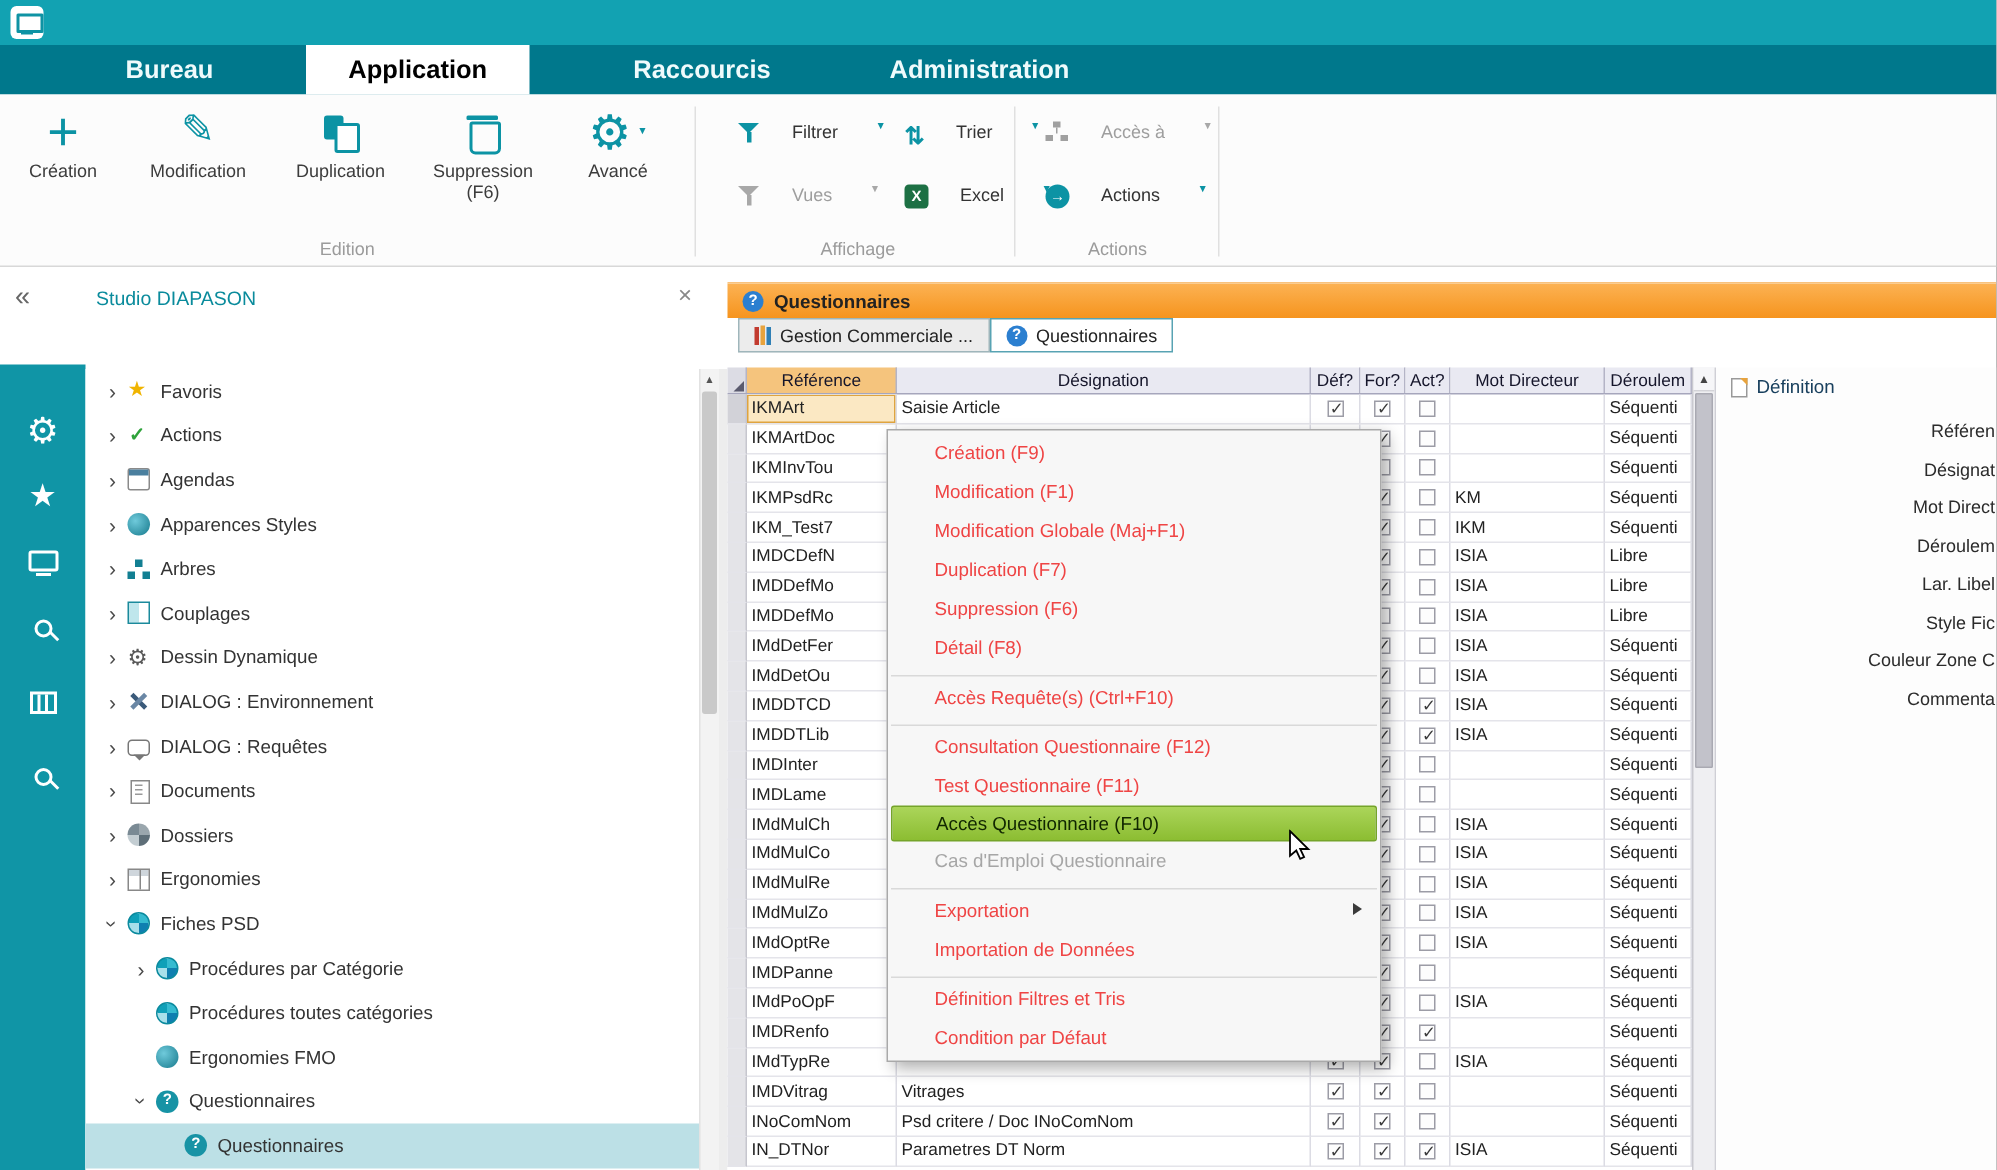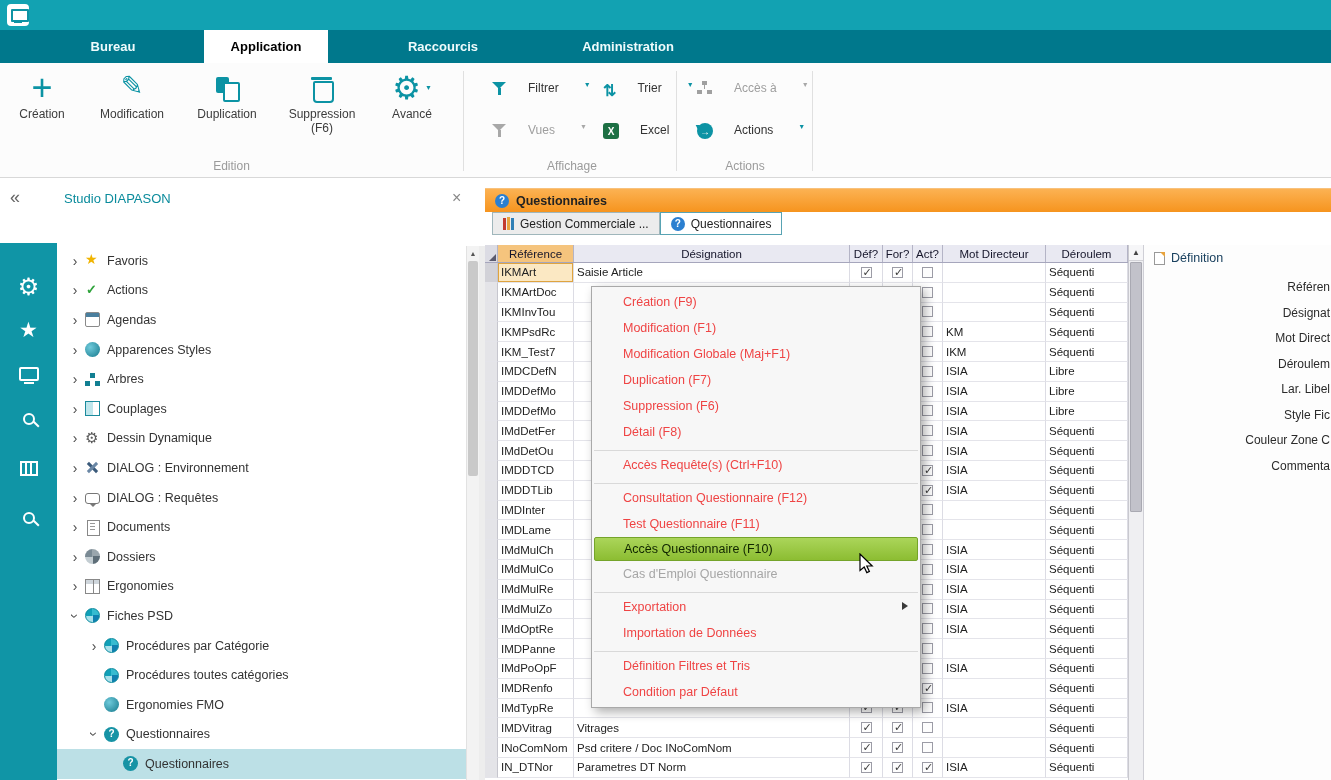--- a/index.html
+++ b/index.html
@@ -9,23 +9,23 @@
 
   
   .titlebar{position:absolute;left:0;top:0;width:1331px;height:30px;background:#12A2B2}
   .win-icon{position:absolute;left:7px;top:4px;width:22px;height:22px;background:#FFF;border-radius:4px}
   .win-icon::before{content:"";position:absolute;left:4px;top:5px;width:14px;height:9px;border:2px solid #0E93A4;border-radius:1px}
   .win-icon::after{content:"";position:absolute;left:7px;bottom:3px;width:8px;height:2px;background:#0E93A4}
 
   
   .ribbon-tabs{position:absolute;left:0;top:30px;width:1331px;height:33px;background:#00788C;
                display:flex;align-items:stretch;padding-left:60px}
-  .rtab{display:flex;align-items:center;justify-content:center;color:#EFFBFC;font-size:13px;font-weight:600;cursor:default}
+  .rtab{display:flex;align-items:center;justify-content:center;color:#EFFBFC;font-size:17px;font-weight:600;cursor:default}
   .ribbon-tabs .rtab:nth-child(1){width:106px;margin-right:38px}
-  .ribbon-tabs .rtab:nth-child(2){width:124px;margin-right:60px}
+  .ribbon-tabs .rtab:nth-child(2){width:149px;margin-right:60px}
   .ribbon-tabs .rtab:nth-child(3){width:110px;margin-right:55px}
   .ribbon-tabs .rtab:nth-child(4){width:150px}
   .rtab.active{background:#FFF;color:#000;font-weight:700}
 
   
   .ribbon{position:absolute;left:0;top:63px;width:1331px;height:115px;background:#FCFCFC;border-bottom:1px solid #D8D8D8}
   .bb{position:absolute;top:6px;text-align:center;color:#3C3C3C;font-size:12px;line-height:14px}
   .bb .bicon{height:38px;display:flex;align-items:center;justify-content:center}
   #bb-creation{left:6px;width:72px}
   #bb-modif{left:84px;width:96px}
@@ -154,21 +154,21 @@
   .books i:nth-child(3){background:#2F7FB5}
 
   
   .table{position:absolute;left:485px;top:245px;width:643px;bottom:0;background:#FFF;font-size:11.5px}
   .thead{display:flex;height:18px;border-bottom:1px solid #A6A6BC}
   .hc{border-right:1px solid #B4B4C6;display:flex;align-items:center;justify-content:center;
       background:#E9E9F2;color:#15152A;overflow:hidden;white-space:nowrap}
   .hc.sorted{background:#F5C47D}
   .hc0{width:13px;background:#DCDCE4;position:relative;border-right:1px solid #B4B4C6}
   .hc0::after{content:"";position:absolute;right:1px;bottom:1px;border-left:7px solid transparent;border-bottom:7px solid #5A5A6E}
-  .w-ref{width:76px}.w-des{width:276px}.w-def{width:33px}.w-for{width:30px}.w-act{width:30px}.w-mot{width:103px}.w-der{flex:1}
+  .w-ref{width:100px}.w-des{width:276px}.w-def{width:33px}.w-for{width:30px}.w-act{width:30px}.w-mot{width:103px}.w-der{flex:1}
   .trow{display:flex;height:19.8px}
   .tc{border-right:1px solid #DCDCE4;border-bottom:1px solid #E4E4EA;display:flex;align-items:center;
       overflow:hidden;padding:0 3px;white-space:nowrap}
   .tc.selc{width:13px;background:#E4E4E8;padding:0;border-right:1px solid #C6C6CE}
   .tc.center{justify-content:center;padding:0}
   .trow.selected .tc.ref-cell{background:#FBE8C3;box-shadow:inset 0 0 0 1px #DFA43F}
   .trow.selected .tc.selc{background:#D2D2D8}
   .cb{width:11px;height:11px;border:1px solid #9C9CA6;background:#FDFDFD;position:relative;flex:none}
   .cb.on::before{content:"✓";position:absolute;left:1px;top:-2px;font-size:11px;color:#3A3A3A}
 

